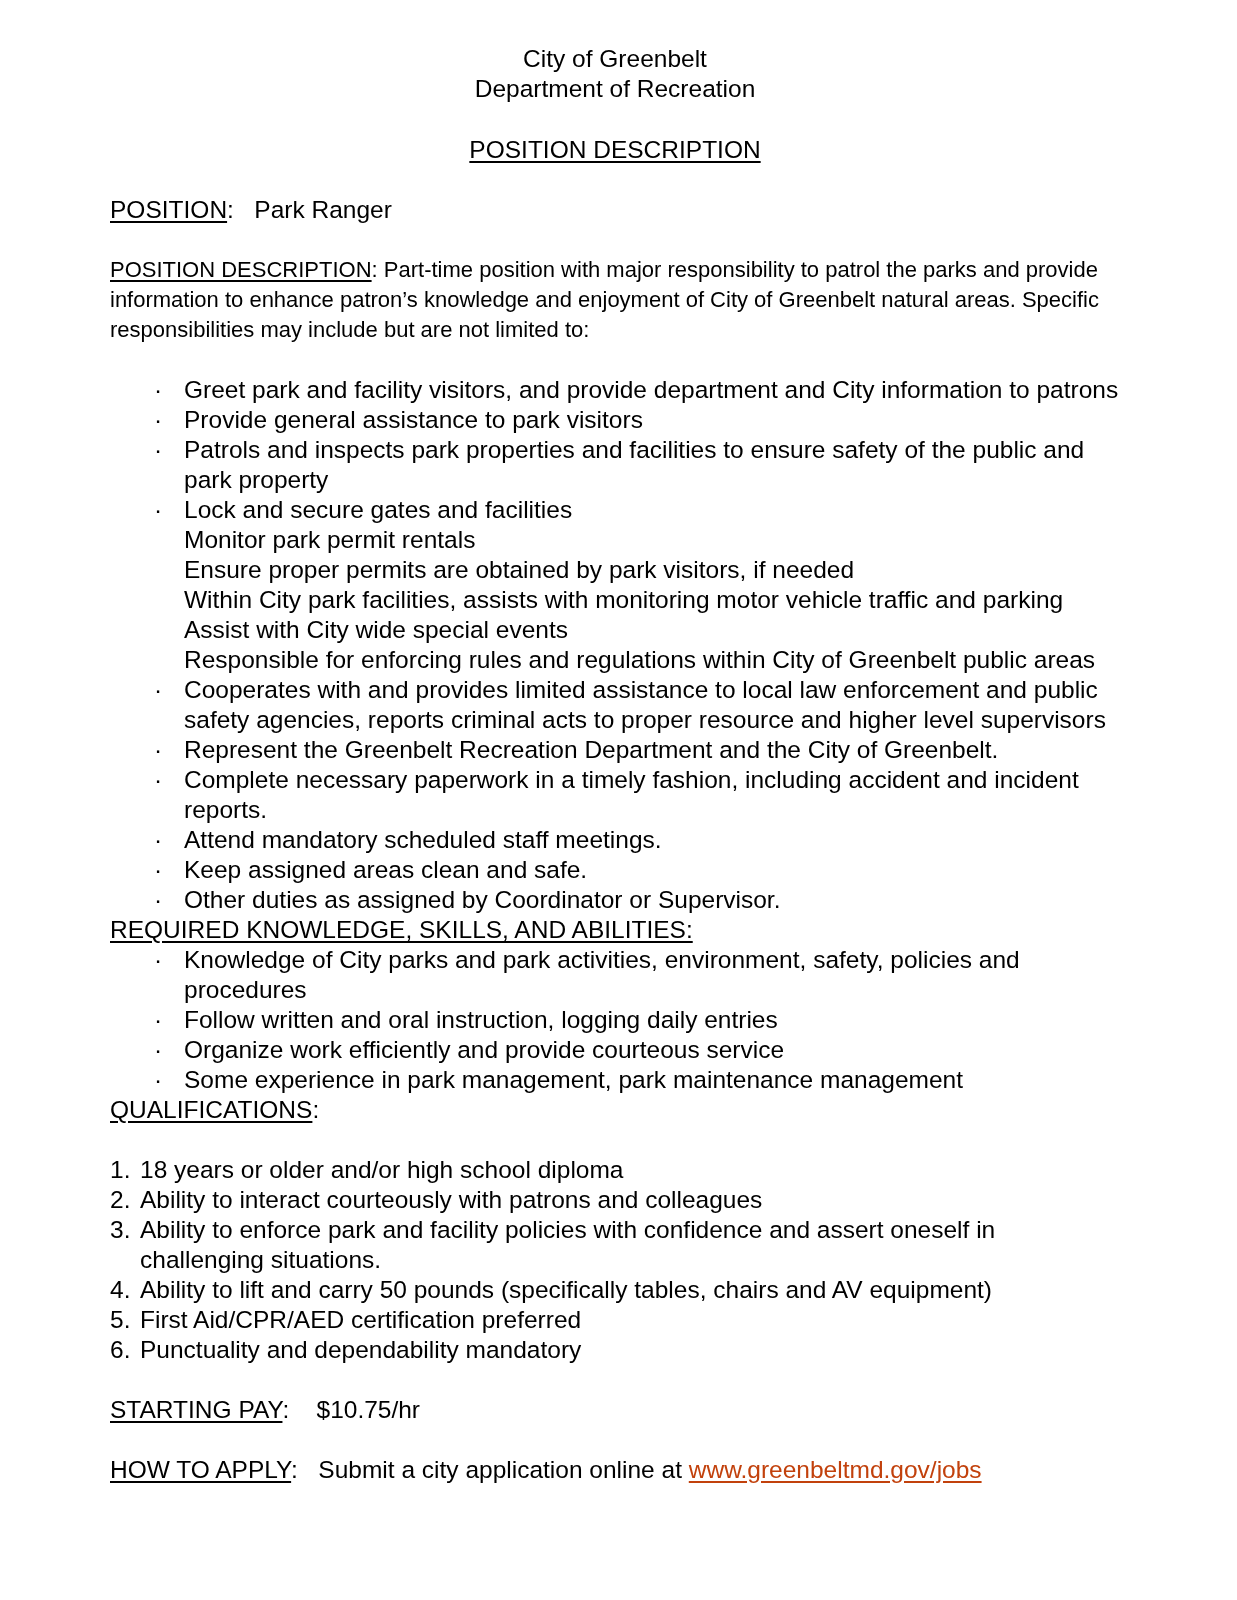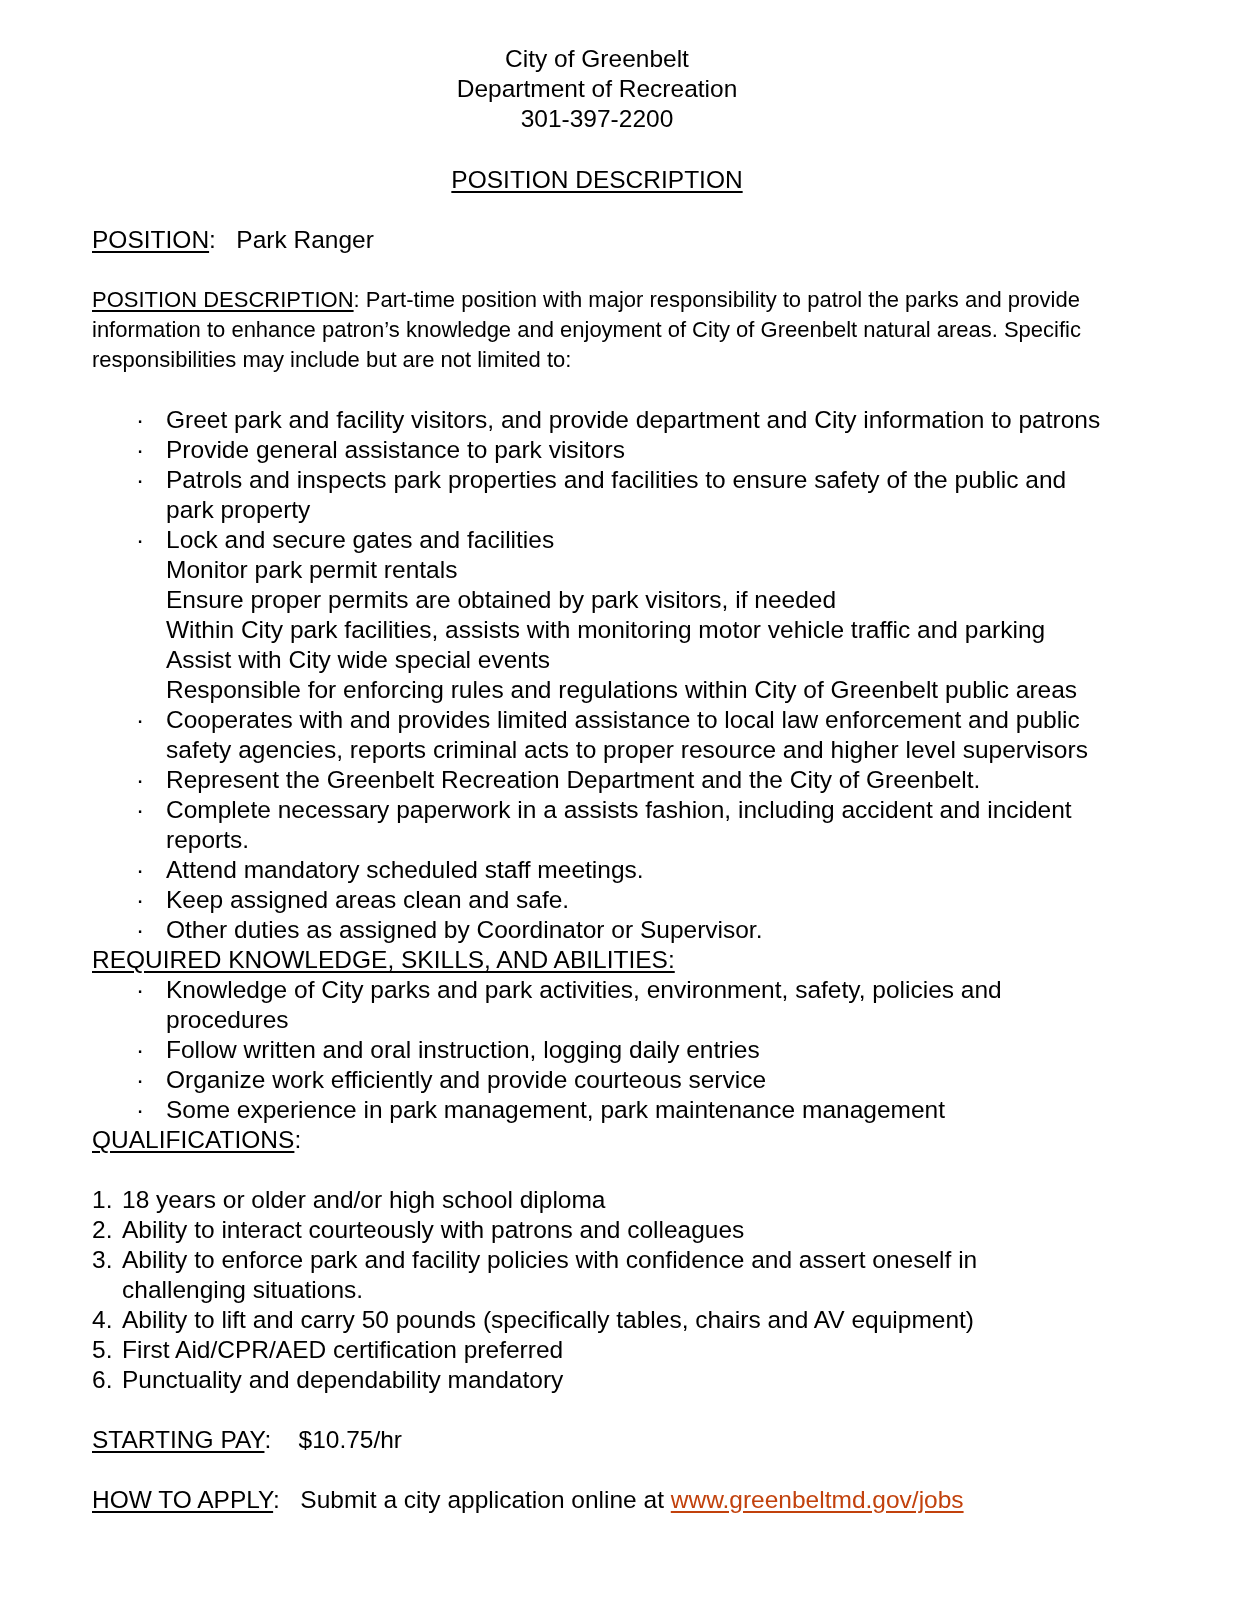--- a/index.html
+++ b/index.html
@@ -16,21 +16,21 @@
   }
   .page {
     position: relative;
     width: 1237px;
     height: 1600px;
     background: #ffffff;
     box-sizing: border-box;
   }
   .doc {
     position: absolute;
-    left: 92px;
+    left: 110px;
     top: 44px;
     width: 1010px;
   }
 
   
   .letterhead {
     text-align: center;
     font-size: 24.5px;
     line-height: 30px;
     margin-bottom: 0;
@@ -128,21 +128,20 @@
 </style>
 </head>
 <body>
 
 <div class="page">
   <div class="doc">
 
     <div class="letterhead">
       <div>City of Greenbelt</div>
       <div>Department of Recreation</div>
-      <div>301-397-2200</div>
     </div>
 
     <div class="doc-title">
       <span>POSITION DESCRIPTION</span>
     </div>
 
     <div class="label-row"><span class="u">POSITION</span><span>:</span>   <span>Park Ranger</span></div>
 
     <div class="para"><span class="u">POSITION DESCRIPTION</span><span>:</span><span> Part-time position with major responsibility to patrol the parks and provide information to enhance patron’s knowledge and enjoyment of City of Greenbelt natural areas.  Specific responsibilities may include but are not limited to:</span></div>
 
@@ -181,21 +180,21 @@
         <div class="bul-item">
           <span class="marker">·</span>
           <span class="txt">Cooperates with and provides limited assistance to local law enforcement and public safety agencies, reports criminal acts to proper resource and higher level supervisors</span>
         </div>
         <div class="bul-item">
           <span class="marker">·</span>
           <span class="txt">Represent the Greenbelt Recreation Department and the City of Greenbelt.</span>
         </div>
         <div class="bul-item">
           <span class="marker">·</span>
-          <span class="txt">Complete necessary paperwork in a assists fashion, including accident and incident reports.</span>
+          <span class="txt">Complete necessary paperwork in a timely fashion, including accident and incident reports.</span>
         </div>
         <div class="bul-item">
           <span class="marker">·</span>
           <span class="txt">Attend mandatory scheduled staff meetings.</span>
         </div>
         <div class="bul-item">
           <span class="marker">·</span>
           <span class="txt">Keep assigned areas clean and safe.</span>
         </div>
         <div class="bul-item">

